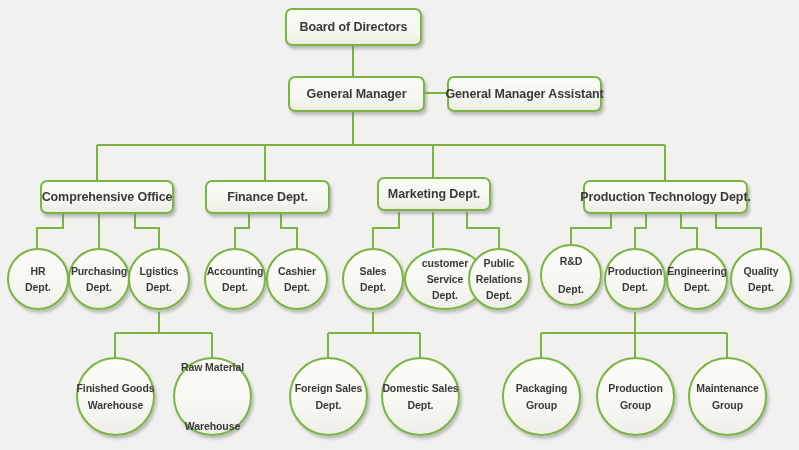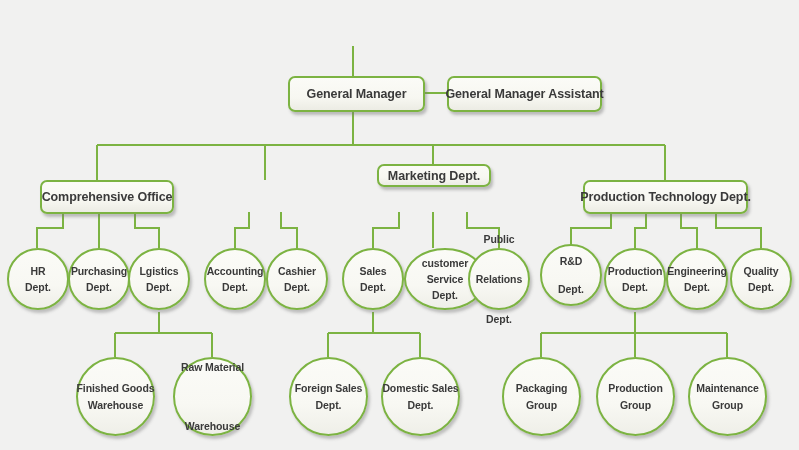--- a/index.html
+++ b/index.html
@@ -109,35 +109,41 @@
       <path d="M420,333 L420,357"></path>
 
       <path d="M635,312 L635,333"></path>
       <path d="M541,333 L727,333"></path>
       <path d="M541,333 L541,357"></path>
       <path d="M635,333 L635,357"></path>
       <path d="M727,333 L727,357"></path>
     </g>
   </svg>
 
+  <div class="node box" style="left:285px; top:8px; width:137px; height:38px;">
+    <span class="line">Board of Directors</span>
+  </div>
 
   <div class="node box" style="left:288px; top:76px; width:137px; height:36px;">
     <span class="line">General Manager</span>
   </div>
 
   <div class="node box" style="left:447px; top:76px; width:155px; height:36px;">
     <span class="line">General Manager Assistant</span>
   </div>
 
   <div class="node box" style="left:32px; top:180px; width:134px; height:34px;margin-left:8px;">
     <span class="line">Comprehensive Office</span>
   </div>
 
-
-  <div class="node box" style="left:377px; top:164px; width:114px; height:23px;">
+  <div class="node box" style="left:205px; top:180px; width:125px; height:34px;">
+    <span class="line">Finance Dept.</span>
+  </div>
+
+  <div class="node box" style="left:377px; top:177px; width:114px; height:34px;">
     <span class="line">Marketing Dept.</span>
   </div>
 
   <div class="node box" style="left:583px; top:180px; width:165px; height:34px;">
     <span class="line">Production Technology Dept.</span>
   </div>
 
   <div class="node circle" style="left:7px; top:248px; width:62px; height:62px;">
     <span class="line">HR</span>
     <span class="line">Dept.</span>
@@ -167,21 +173,21 @@
     <span class="line">Sales</span>
     <span class="line">Dept.</span>
   </div>
 
   <div class="node circle" style="left:404px; top:248px; width:82px; height:62px;">
     <span class="line">customer</span>
     <span class="line">Service</span>
     <span class="line">Dept.</span>
   </div>
 
-  <div class="node circle" style="left:468px; top:248px; width:62px; height:62px;gap:24px;">
+  <div class="node circle" style="left:468px; top:248px; width:62px; height:62px;">
     <span class="line">Public</span>
     <span class="line">Relations</span>
     <span class="line">Dept.</span>
   </div>
 
   <div class="node circle" style="left:540px; top:244px; width:62px; height:62px;gap:12px;">
     <span class="line">R&amp;D</span>
     <span class="line">Dept.</span>
   </div>
 

